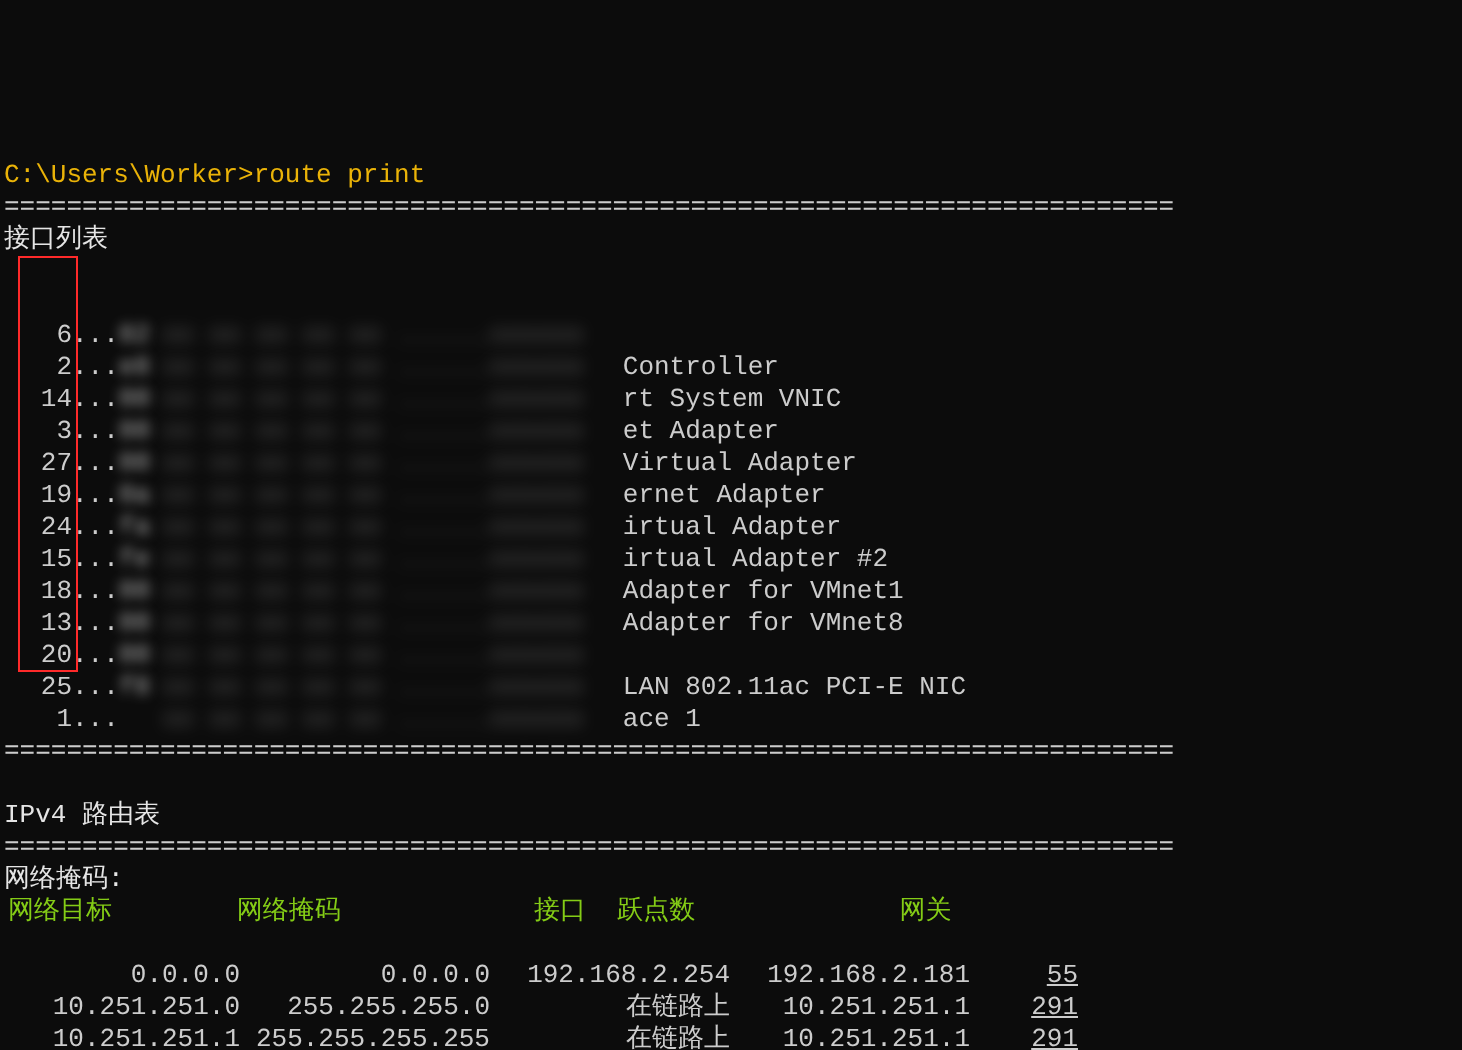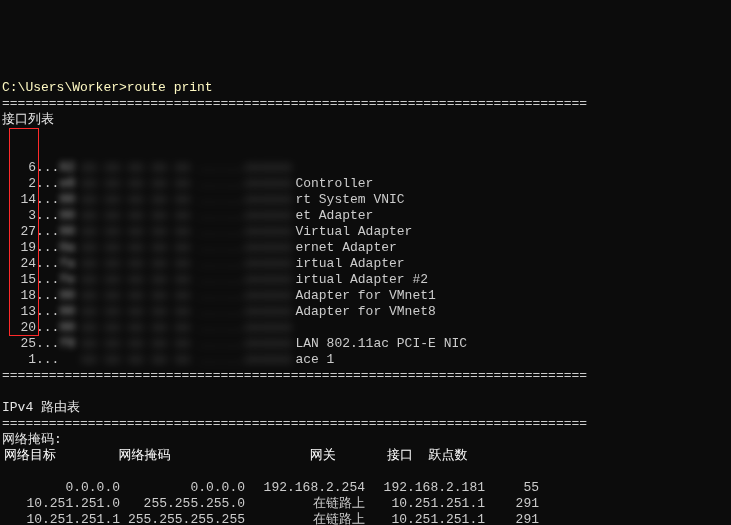--- a/index.html
+++ b/index.html
@@ -11,21 +11,21 @@
     color: #cccccc;
     width: 731px;
     height: 525px;
     overflow: hidden;
     white-space: pre;
   }
   .term {
     padding: 4px 2px;
     line-height: 16px;
   }
-  .prompt-line { color: #fef9c3; }
+  .prompt-line { color: #eab308; }
   .divider { color: #cccccc; letter-spacing: 0; }
   .section-title { color: #e5e5e5; }
   .iface-block { position: relative; }
   .redbox {
     position: absolute;
     border: 1px solid #ff2a2a;
     box-sizing: border-box;
   }
   .box-main {
     left: 7px;
@@ -45,47 +45,47 @@
     margin-left: 0;
   }
   .iface-blur {
     display: inline-block;
     width: 220px;
     color: #888;
     filter: blur(4px);
     opacity: .7;
     overflow: hidden;
   }
-  .iface-desc { display: inline-block; color: #cccccc; margin-left: 2px; }
+  .iface-desc { display: inline-block; color: #cccccc; margin-left: 18px; }
   .route-table { }
   .route-row { display: flex; }
   .cell { text-align: right; }
   .c1 { width: 118px; }
   .c2 { width: 125px; }
   .c3 { width: 120px; }
   .c4 { width: 120px; }
-  .c5 { width: 54px; }
-  .hdr { color: #ffffff; }
+  .c5 { width: 54px; text-decoration: underline; }
+  .hdr { color: #84cc16; }
   .hdr .c1 { text-align:left; padding-left:2px; }
   .hdr-lbl { display:inline-block; }
   .onlink { }
 </style>
 </head>
 <body>
 
 
 
 <div class="term">
 <span class="prompt-line">C:\Users\Worker&gt;route print</span>
 <span class="divider">===========================================================================</span>
 <span class="section-title">接口列表</span>
 <div class="iface-block" id="ifaces">
 <div class="redbox box-main"></div>
 <div class="iface-row"><span class="iface-num">6</span><span class="iface-dots">...</span><span class="iface-hex">02</span><span class="iface-blur"> xx xx xx xx xx ......xxxxxx xxxxx xxxxxx</span><span class="iface-desc"></span></div><div class="iface-row"><span class="iface-num">2</span><span class="iface-dots">...</span><span class="iface-hex">e8</span><span class="iface-blur"> xx xx xx xx xx ......xxxxxx xxxxx xxxxxx</span><span class="iface-desc">Controller</span></div><div class="iface-row"><span class="iface-num">14</span><span class="iface-dots">...</span><span class="iface-hex">00</span><span class="iface-blur"> xx xx xx xx xx ......xxxxxx xxxxx xxxxxx</span><span class="iface-desc">rt System VNIC</span></div><div class="iface-row"><span class="iface-num">3</span><span class="iface-dots">...</span><span class="iface-hex">00</span><span class="iface-blur"> xx xx xx xx xx ......xxxxxx xxxxx xxxxxx</span><span class="iface-desc">et Adapter</span></div><div class="iface-row"><span class="iface-num">27</span><span class="iface-dots">...</span><span class="iface-hex">00</span><span class="iface-blur"> xx xx xx xx xx ......xxxxxx xxxxx xxxxxx</span><span class="iface-desc">Virtual Adapter</span></div><div class="iface-row"><span class="iface-num">19</span><span class="iface-dots">...</span><span class="iface-hex">0a</span><span class="iface-blur"> xx xx xx xx xx ......xxxxxx xxxxx xxxxxx</span><span class="iface-desc">ernet Adapter</span></div><div class="iface-row"><span class="iface-num">24</span><span class="iface-dots">...</span><span class="iface-hex">fa</span><span class="iface-blur"> xx xx xx xx xx ......xxxxxx xxxxx xxxxxx</span><span class="iface-desc">irtual Adapter</span></div><div class="iface-row"><span class="iface-num">15</span><span class="iface-dots">...</span><span class="iface-hex">fe</span><span class="iface-blur"> xx xx xx xx xx ......xxxxxx xxxxx xxxxxx</span><span class="iface-desc">irtual Adapter #2</span></div><div class="iface-row"><span class="iface-num">18</span><span class="iface-dots">...</span><span class="iface-hex">00</span><span class="iface-blur"> xx xx xx xx xx ......xxxxxx xxxxx xxxxxx</span><span class="iface-desc">Adapter for VMnet1</span></div><div class="iface-row"><span class="iface-num">13</span><span class="iface-dots">...</span><span class="iface-hex">00</span><span class="iface-blur"> xx xx xx xx xx ......xxxxxx xxxxx xxxxxx</span><span class="iface-desc">Adapter for VMnet8</span></div><div class="iface-row"><span class="iface-num">20</span><span class="iface-dots">...</span><span class="iface-hex">00</span><span class="iface-blur"> xx xx xx xx xx ......xxxxxx xxxxx xxxxxx</span><span class="iface-desc"></span></div><div class="iface-row"><span class="iface-num">25</span><span class="iface-dots">...</span><span class="iface-hex">f8</span><span class="iface-blur"> xx xx xx xx xx ......xxxxxx xxxxx xxxxxx</span><span class="iface-desc">LAN 802.11ac PCI-E NIC</span></div><div class="iface-row"><span class="iface-num">1</span><span class="iface-dots">...</span><span class="iface-hex"></span><span class="iface-blur"> xx xx xx xx xx ......xxxxxx xxxxx xxxxxx</span><span class="iface-desc">ace 1</span></div></div><span class="divider">===========================================================================</span>
 
 <span class="section-title">IPv4 路由表</span>
 <span class="divider">===========================================================================</span>
 <span class="section-title">网络掩码:</span>
-<div class="route-row hdr"><span class="cell c1"><span class="hdr-lbl">网络目标</span>        <span class="hdr-lbl">网络掩码</span></span><span class="cell c2"></span><span class="cell c3"><span class="hdr-lbl">网关</span>    </span><span class="cell c4" style="text-align:left;padding-left:20px"><span class="hdr-lbl">接口</span>  <span class="hdr-lbl">跃点数</span></span><span class="cell c5"></span></div>
+<div class="route-row hdr"><span class="cell c1"><span class="hdr-lbl">网络目标</span>        <span class="hdr-lbl">网络掩码</span></span><span class="cell c2"></span><span class="cell c4" style="text-align:left;padding-left:20px"><span class="hdr-lbl">接口</span>  <span class="hdr-lbl">跃点数</span></span><span class="cell c3"><span class="hdr-lbl">网关</span>    </span><span class="cell c5"></span></div>
 <div class="route-table" id="routes"><div class="route-row"><span class="cell c1">0.0.0.0</span><span class="cell c2">0.0.0.0</span><span class="cell c3">192.168.2.254</span><span class="cell c4">192.168.2.181</span><span class="cell c5">55</span></div><div class="route-row"><span class="cell c1">10.251.251.0</span><span class="cell c2">255.255.255.0</span><span class="cell c3 onlink">在链路上</span><span class="cell c4">10.251.251.1</span><span class="cell c5">291</span></div><div class="route-row"><span class="cell c1">10.251.251.1</span><span class="cell c2">255.255.255.255</span><span class="cell c3 onlink">在链路上</span><span class="cell c4">10.251.251.1</span><span class="cell c5">291</span></div></div></div>
 
 
 
 
 </body></html>

